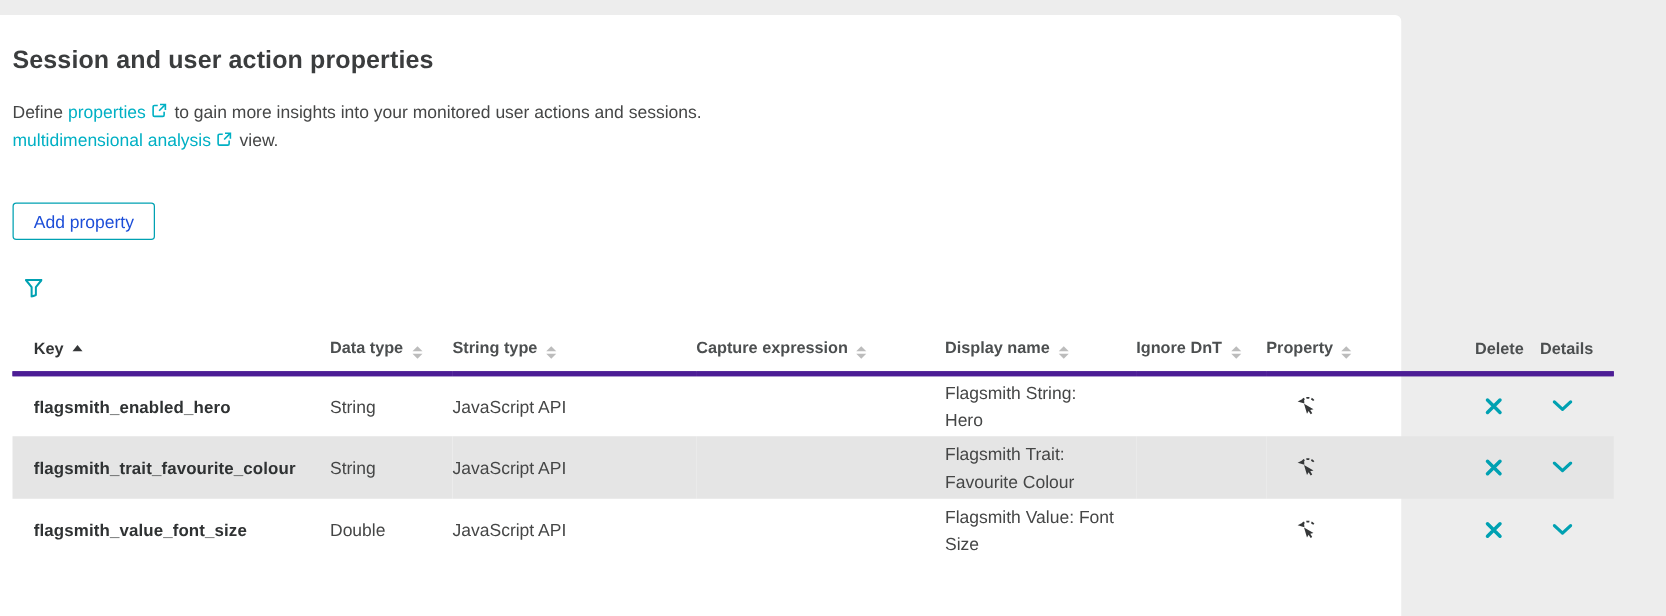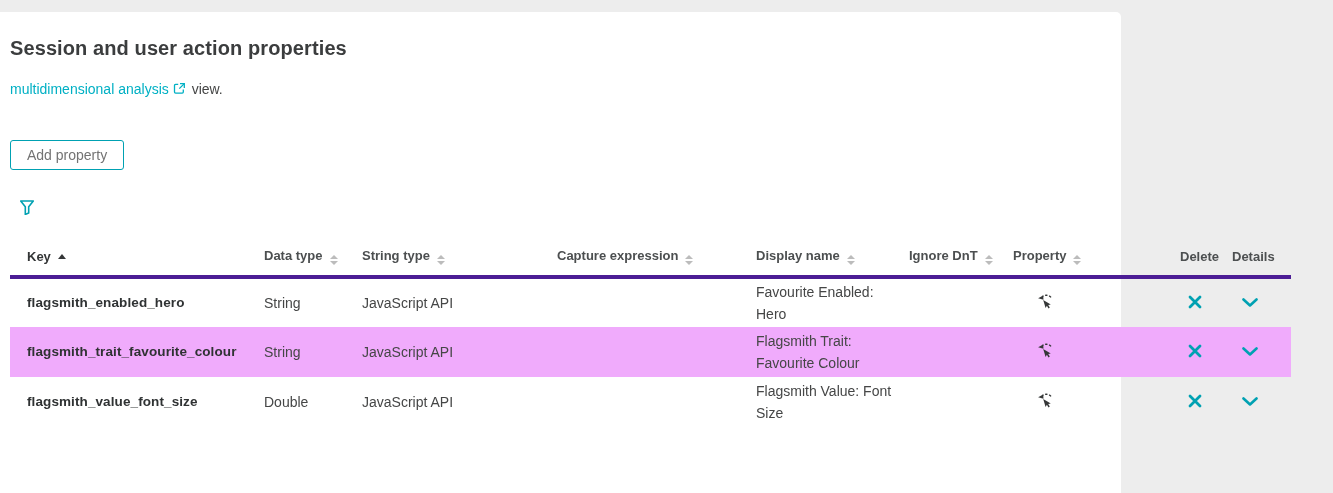--- a/index.html
+++ b/index.html
@@ -20,21 +20,21 @@
   }
   .desc { margin:18px 0 0 10px; font-size:14px; line-height:22.5px; color:#454646; }
   .desc .line { display:block; }
   .desc a {
     color:#00b0c4; text-decoration:none; cursor:pointer;
   }
   .ext-icon { display:inline-block; vertical-align:-1px; margin:0 2px 0 4px; }
   .add-btn {
     display:inline-block; margin:39px 0 0 10px;
     background:#ffffff; border:1px solid #00a1b2; border-radius:3px;
-    color:#737373; font-size:14px; font-family:inherit; font-weight:400;
+    color:#1d4ed8; font-size:14px; font-family:inherit; font-weight:400;
     padding:6px 16px 7px 16px; height:30px; cursor:pointer;
   }
   .filter-bar { margin:28px 0 0 10px; display:flex; align-items:center; height:20px; }
   .funnel { margin-left:10px; flex:0 0 auto; display:block; }
   .filter-input {
     border:none; outline:none; background:transparent;
     font-family:inherit; font-size:14px; color:#454646;
     margin-left:9px; width:420px;
   }
   .filter-input::placeholder { color:#9d9fa0; opacity:1; }
@@ -54,36 +54,43 @@
   thead th.static { cursor:default; }
   .sort-stack { display:inline-flex; flex-direction:column; gap:2px; margin-left:7px; vertical-align:1px; }
   .sort-stack .tri-up { width:0;height:0;border-left:4px solid transparent;border-right:4px solid transparent;border-bottom:4px solid #bcbcbc; }
   .sort-stack .tri-down { width:0;height:0;border-left:4px solid transparent;border-right:4px solid transparent;border-top:4px solid #bcbcbc; }
   .caret-asc { display:inline-block; width:0;height:0; margin-left:7px; vertical-align:2px;
     border-left:4.5px solid transparent;border-right:4.5px solid transparent;border-bottom:5px solid #353738; }
   tbody td {
     height:50px; vertical-align:middle; font-size:14px; color:#454646;
     padding:0;
   }
-  tbody tr.stripe { background:#f0abfc; }
+  tbody tr.stripe { background:#e5e5e5; }
   td.key-cell { font-weight:700; color:#2f3233; padding-left:17px; font-size:13.5px; letter-spacing:.1px; }
   td.display-cell div { max-width:136px; line-height:22px; }
   td.prop-cell { padding-left:22px; }
   .icon-btn { background:none; border:none; cursor:pointer; padding:2px; line-height:0; }
   td.delete-cell { padding-left:6px; }
   td.details-cell { padding-left:8px; }
 </style>
 </head>
 <body>
 
 <div class="card">
 
   <h1 class="page-title">Session and user action properties</h1>
 
   <div class="desc">
+    <span class="line">
+      <span>Define </span><a><span>properties</span><svg class="ext-icon" width="13" height="13" viewBox="0 0 13 13">
+            <path d="M5.2 2.4 H2.6 C1.9 2.4 1.5 2.9 1.5 3.5 V10 C1.5 10.7 1.9 11.1 2.6 11.1 H9.2 C9.9 11.1 10.3 10.7 10.3 10 V7.4" fill="none" stroke="#00b0c4" stroke-width="1.3"></path>
+            <path d="M7 1.6 H11.3 V5.9" fill="none" stroke="#00b0c4" stroke-width="1.3"></path>
+            <path d="M11 1.9 L6.3 6.6" fill="none" stroke="#00b0c4" stroke-width="1.3"></path>
+          </svg></a><span> to gain more insights into your monitored user actions and sessions.</span>
+    </span>
     <span class="line">
       <a><span>multidimensional analysis</span><svg class="ext-icon" width="13" height="13" viewBox="0 0 13 13">
             <path d="M5.2 2.4 H2.6 C1.9 2.4 1.5 2.9 1.5 3.5 V10 C1.5 10.7 1.9 11.1 2.6 11.1 H9.2 C9.9 11.1 10.3 10.7 10.3 10 V7.4" fill="none" stroke="#00b0c4" stroke-width="1.3"></path>
             <path d="M7 1.6 H11.3 V5.9" fill="none" stroke="#00b0c4" stroke-width="1.3"></path>
             <path d="M11 1.9 L6.3 6.6" fill="none" stroke="#00b0c4" stroke-width="1.3"></path>
           </svg></a><span> view.</span>
     </span>
   </div>
 
   <button class="add-btn">Add property</button>
@@ -138,21 +145,21 @@
       </tr>
     </thead>
     <tbody>
 
       <tr>
         <td class="key-cell">flagsmith_enabled_hero</td>
         <td>String</td>
         <td>JavaScript API</td>
         <td></td>
         <td class="display-cell">
-            <div>Favourite Enabled: Hero</div>
+            <div>Flagsmith String: Hero</div>
           </td>
         <td></td>
         <td class="prop-cell">
           <svg width="18" height="18" viewBox="0 0 18 18">
               <path d="M16 5.4 C13.4 2.5 9.6 2.7 7.2 4.8" fill="none" stroke="#353738" stroke-width="1.4" stroke-dasharray="2.4 1.7"></path>
               <path d="M8.2 3.5 L3.1 6.2 L8.5 7.8 Z" fill="#353738"></path>
               <path d="M8.2 7.9 L10.6 15.9 L11.9 13.7 L13.5 16.4 L14.8 15.6 L13.2 12.9 L15.8 12.4 Z" fill="#353738"></path>
             </svg>
         </td>
         <td class="delete-cell">

